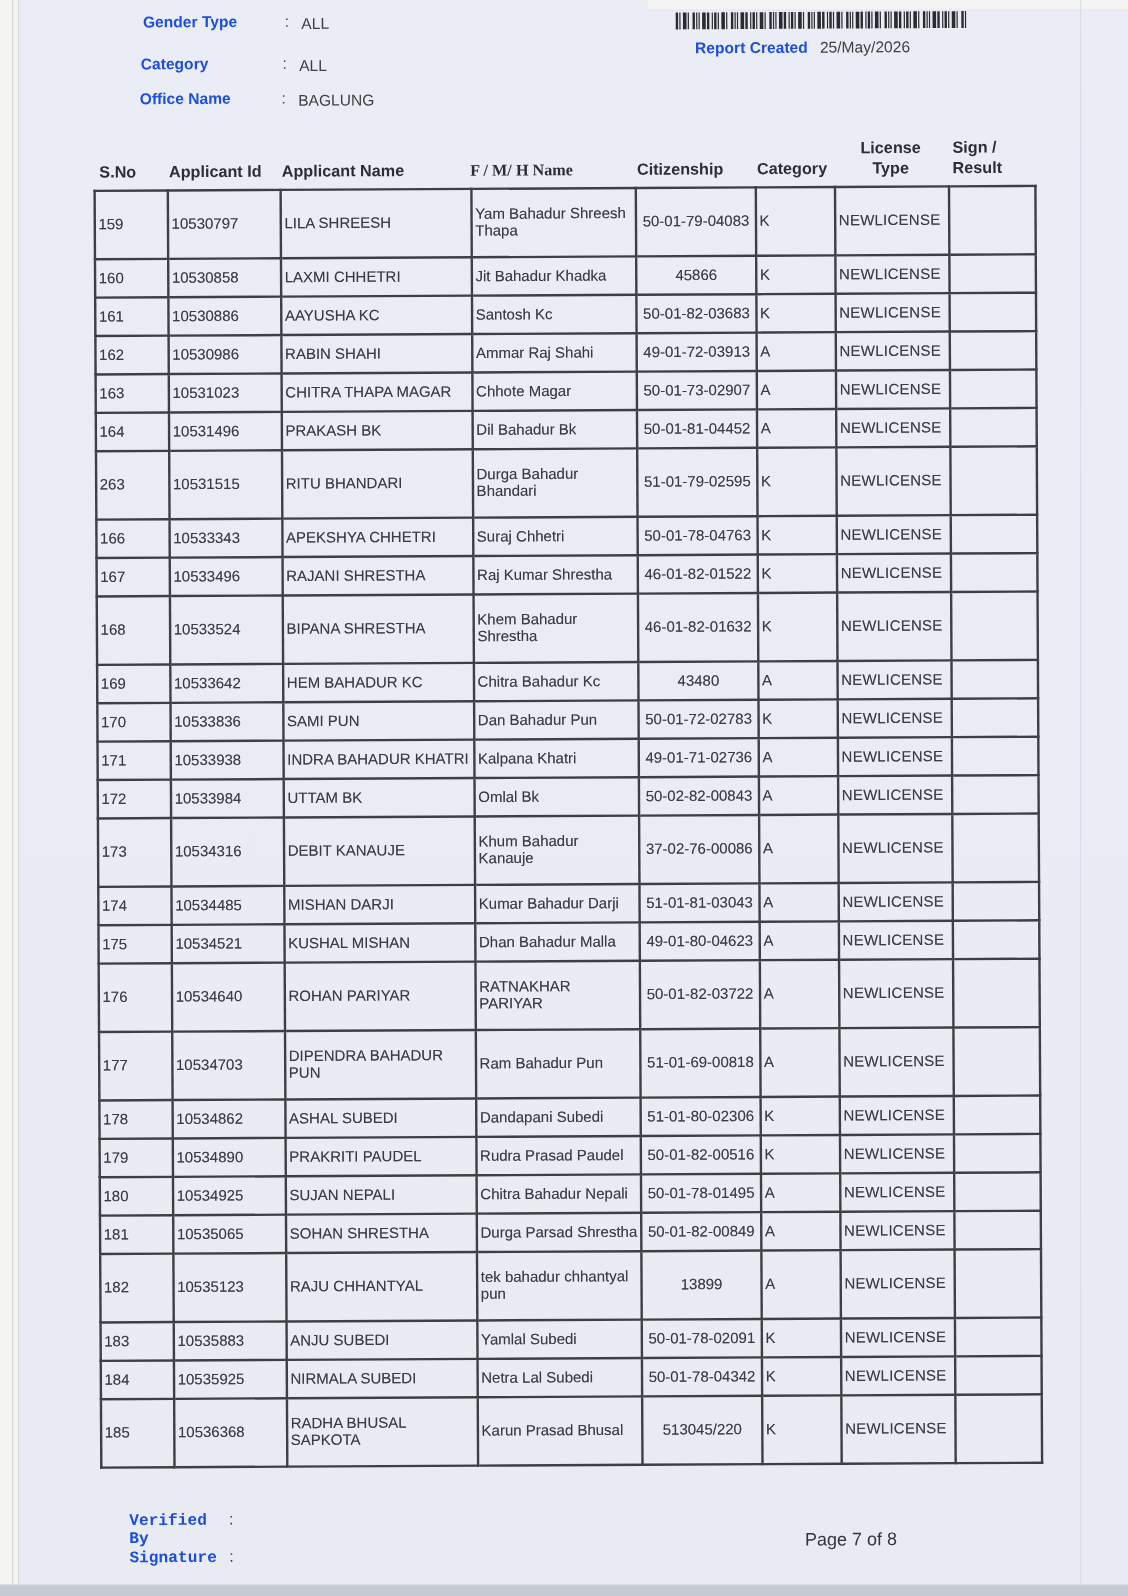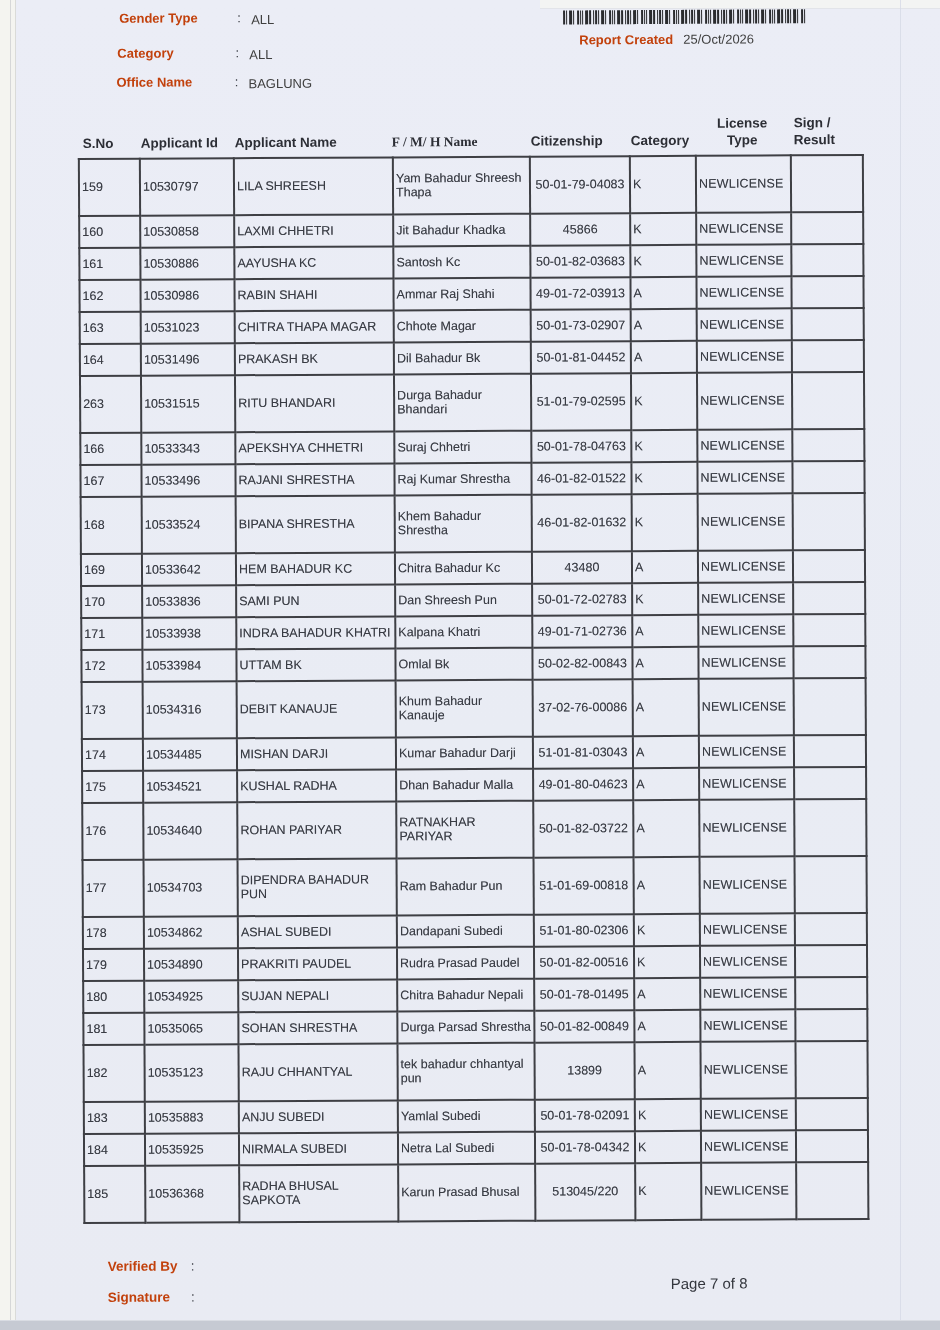--- a/index.html
+++ b/index.html
@@ -16,21 +16,21 @@
     background:rgba(190,192,196,.55);}
   .edge-top{position:absolute;left:540px;top:0;right:0;height:8px;background:#f3f4f3;
     border-bottom:1px solid #e2e4e9;}
   .edge-bottom{position:absolute;left:0;bottom:0;width:100%;height:9px;background:#c6cad3;
     border-top:1px solid #d9dce3;}
   .fold-line{position:absolute;left:900px;top:0;width:1px;height:1321px;
     background:rgba(214,218,230,.8);}
   #page{position:absolute;inset:0;transform:rotate(-0.3deg);transform-origin:470px 760px;}
 
   .kv-row{position:absolute;display:flex;align-items:baseline;font-size:13px;}
-  .kv-label{font-weight:bold;color:#c2410c;}
+  .kv-label{font-weight:bold;color:#1d4ed8;}
   .kv-colon{color:#3a3d44;text-align:center;}
   .kv-value{color:#404040;}
   .hdr .kv-label{width:114px;}
   .hdr .kv-colon{width:12px;margin-right:6px;}
 
   .barcode{position:absolute;left:567px;top:11px;height:14px;display:flex;align-items:stretch;}
   .barcode span{display:inline-block;height:100%;background:#2a2b2e;}
 
   
   .col-headers{position:absolute;left:81px;top:110px;width:784px;height:46px;
@@ -55,21 +55,21 @@
   }
   td.c-sno{padding-left:2px;}
   td.c-id{padding-left:6px;}
   td.c-name{padding-left:4px;}
   td.c-fmh{padding-left:3px;}
   td.c-cit{padding-left:5px;text-align:center;}
   td.c-cat{padding-left:8px;}
   td.c-lic{padding-left:4px;letter-spacing:.2px;border-radius:26px;}
 
   .footer-label{font-size:13.5px;}
-  .footer-label .kv-label{width:80px;}
+  .footer-label .kv-label{width:80px;font-family:Liberation Mono, monospace;}
   .footer-label .kv-colon{width:10px;}
   .page-indicator{position:absolute;left:668px;top:1276px;font-size:15px;color:#33363d;}
 </style>
 </head>
 <body>
 
 <div class="edge-left"></div>
 <div class="edge-top"></div>
 <div class="fold-line"></div>
 
@@ -164,21 +164,21 @@
       <span style="width: 1px; margin-right: 1px;"></span>
       <span style="width: 2px; margin-right: 1px;"></span>
       <span style="width: 1px; margin-right: 2px;"></span>
       <span style="width: 3px; margin-right: 1px;"></span>
       <span style="width: 1px; margin-right: 3px;"></span>
       <span style="width: 2px; margin-right: 1px;"></span>
       <span style="width: 1px; margin-right: 1px;"></span>
     </div>
   <div class="kv-row" style="left:583px;top:33px;">
     <span class="kv-label" style="width:96px;margin-right:8px;">Report Created</span>
-    <span class="kv-value">25/Oct/2026</span>
+    <span class="kv-value">25/May/2026</span>
   </div>
 
   <div class="col-headers">
     <span class="ch ch0">S.No</span>
     <span class="ch ch1">Applicant Id</span>
     <span class="ch ch2">Applicant Name</span>
     <span class="ch ch3">F / M/ H Name</span>
     <span class="ch ch4">Citizenship</span>
     <span class="ch ch5">Category</span>
     <span class="ch ch6">License
@@ -306,21 +306,21 @@
       <td class="c-fmh">Chitra Bahadur Kc</td>
       <td class="c-cit">43480</td>
       <td class="c-cat">A</td>
       <td class="c-lic">NEWLICENSE</td>
       <td class="c-sign"></td>
     </tr>
         <tr>
       <td class="c-sno">170</td>
       <td class="c-id">10533836</td>
       <td class="c-name">SAMI PUN</td>
-      <td class="c-fmh">Dan Shreesh Pun</td>
+      <td class="c-fmh">Dan Bahadur Pun</td>
       <td class="c-cit">50-01-72-02783</td>
       <td class="c-cat">K</td>
       <td class="c-lic">NEWLICENSE</td>
       <td class="c-sign"></td>
     </tr>
         <tr>
       <td class="c-sno">171</td>
       <td class="c-id">10533938</td>
       <td class="c-name">INDRA BAHADUR KHATRI</td>
       <td class="c-fmh">Kalpana Khatri</td>
@@ -355,21 +355,21 @@
       <td class="c-name">MISHAN DARJI</td>
       <td class="c-fmh">Kumar Bahadur Darji</td>
       <td class="c-cit">51-01-81-03043</td>
       <td class="c-cat">A</td>
       <td class="c-lic">NEWLICENSE</td>
       <td class="c-sign"></td>
     </tr>
         <tr>
       <td class="c-sno">175</td>
       <td class="c-id">10534521</td>
-      <td class="c-name">KUSHAL RADHA</td>
+      <td class="c-name">KUSHAL MISHAN</td>
       <td class="c-fmh">Dhan Bahadur Malla</td>
       <td class="c-cit">49-01-80-04623</td>
       <td class="c-cat">A</td>
       <td class="c-lic">NEWLICENSE</td>
       <td class="c-sign"></td>
     </tr>
         <tr>
       <td class="c-sno">176</td>
       <td class="c-id">10534640</td>
       <td class="c-name">ROHAN PARIYAR</td>

